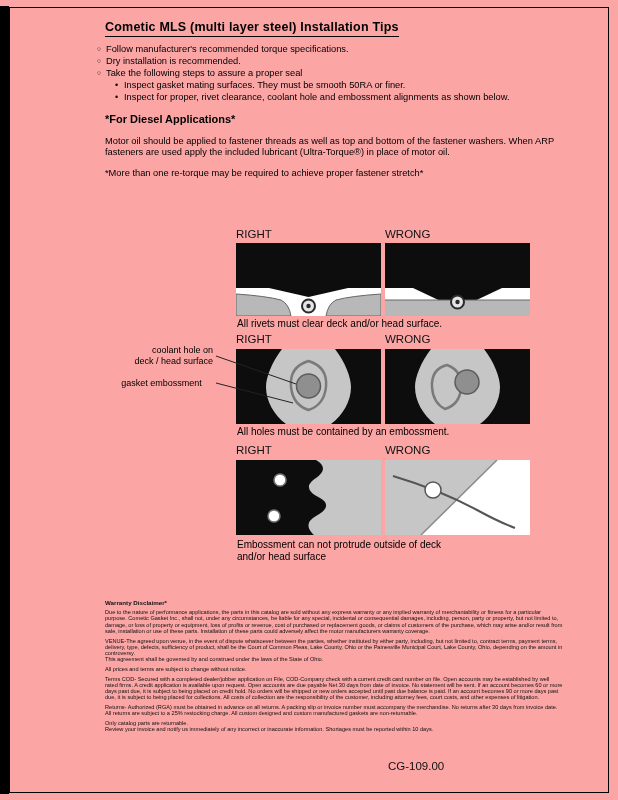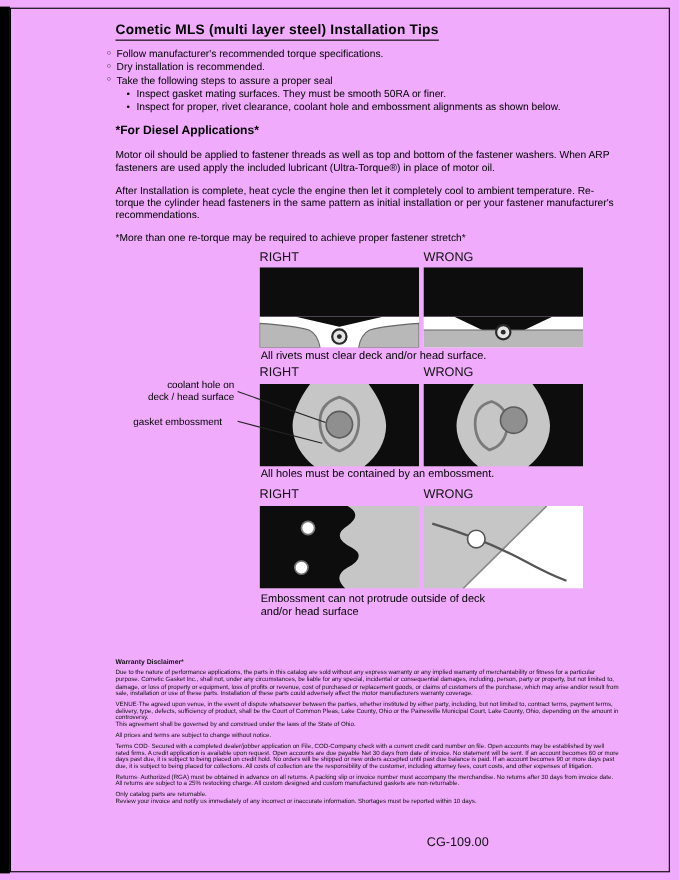--- a/index.html
+++ b/index.html
@@ -4,21 +4,21 @@
 <style>
   * { box-sizing: border-box; margin: 0; padding: 0; }
   html, body { width: 618px; height: 800px; }
   body {
     background: #ffffff;
     font-family: "Liberation Sans", sans-serif;
     color: #000;
     position: relative;
     overflow: hidden;
   }
-  .page { position: absolute; inset: 0; background: #f0abfc; text-decoration: underline; }
+  .page { position: absolute; inset: 0; background: #fca5a5; text-decoration: underline; }
   .left-bar { position: absolute; left: 0; top: 6px; width: 9px; height: 788px; background: #000; }
   .frame { position: absolute; left: 9px; top: 7px; width: 600px; height: 786px; border: 1px solid #000; }
 
   .title {
     position: absolute; left: 105px; top: 20px;
     font-size: 12.5px; font-weight: bold;
     border-bottom: 1.5px solid #000; padding-bottom: 2px;
     letter-spacing: 0.2px;
   }
 
@@ -75,21 +75,20 @@
     </div>
     <div class="b-row sub">
       <span class="marker">•</span>
       <span>Inspect for proper, rivet clearance, coolant hole and embossment alignments as shown below.</span>
     </div>
   </div>
 
   <div class="diesel">
     <h2>*For Diesel Applications*</h2>
     <p>Motor oil should be applied to fastener threads as well as top and bottom of the fastener washers. When ARP fasteners are used apply the included lubricant (Ultra-Torque®) in place of motor oil.</p>
-    <p>After Installation is complete, heat cycle the engine then let it completely cool to ambient temperature. Re-torque the cylinder head fasteners in the same pattern as initial installation or per your fastener manufacturer's recommendations.</p>
     <p class="note">*More than one re-torque may be required to achieve proper fastener stretch*</p>
   </div>
 
   <div class="dg-label" style="left:236px; top:228px;">RIGHT</div>
   <div class="dg-label" style="left:385px; top:228px;">WRONG</div>
 
   <svg class="dg-img" style="left:236px; top:243px;" width="145" height="73" viewBox="0 0 145 73">
     <rect x="0" y="0" width="145" height="45" fill="#0d0d0d"></rect>
     <rect x="0" y="45" width="145" height="28" fill="#ffffff"></rect>
     <path d="M33,45 L72.5,54 L112,45 Z" fill="#0d0d0d"></path>

